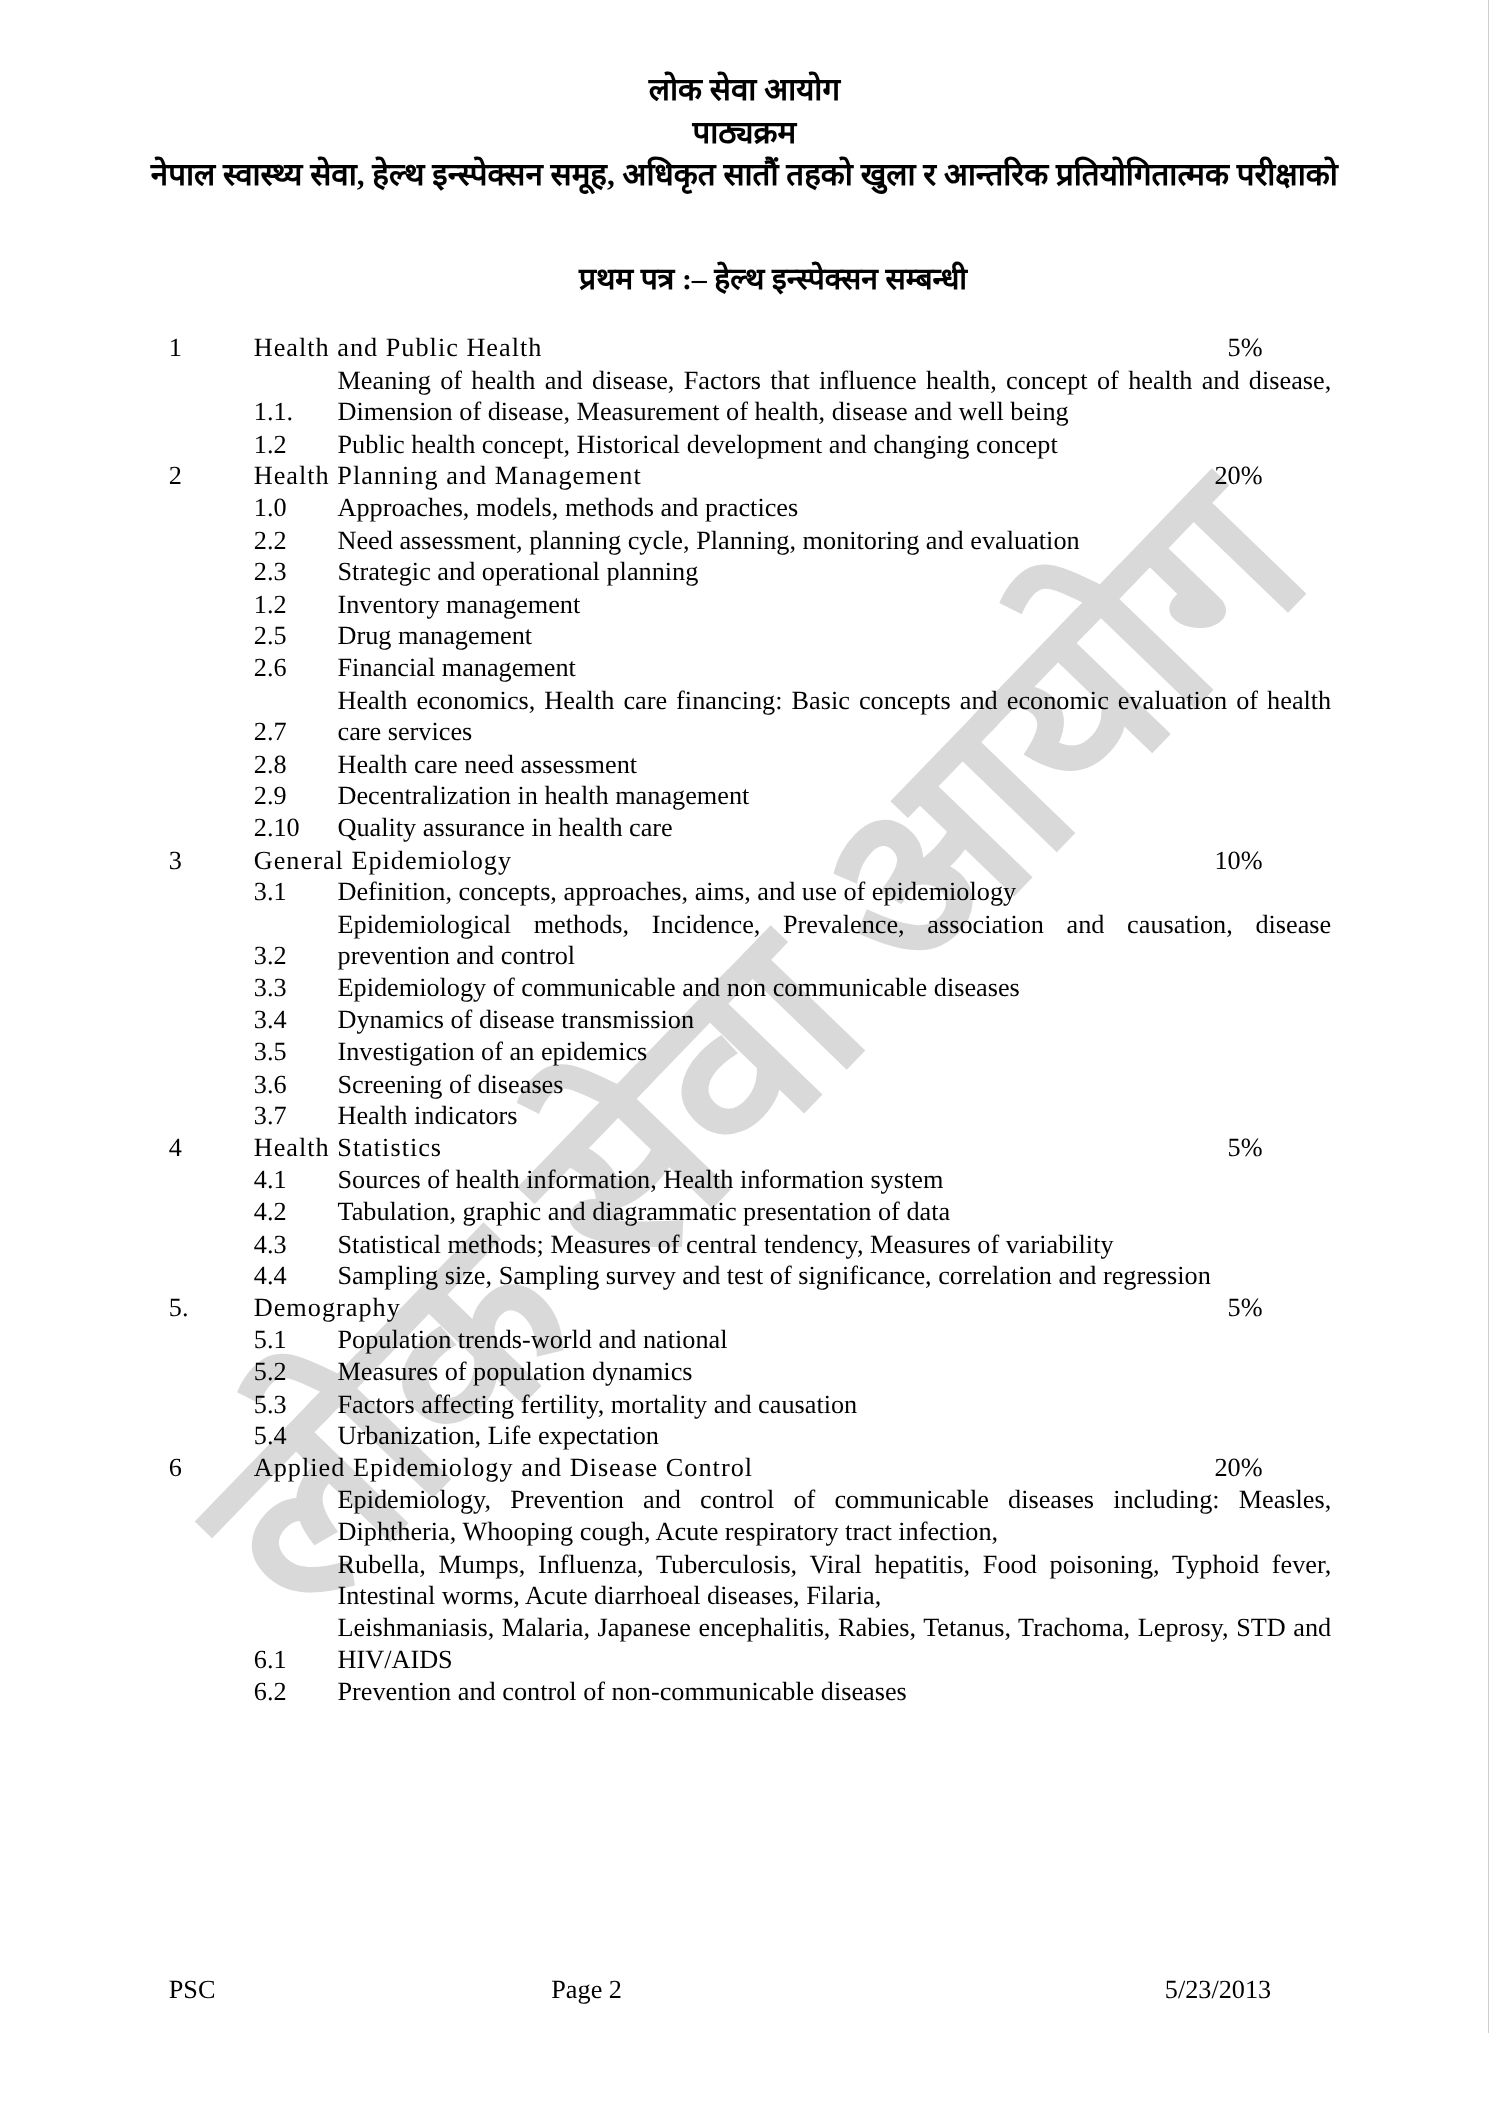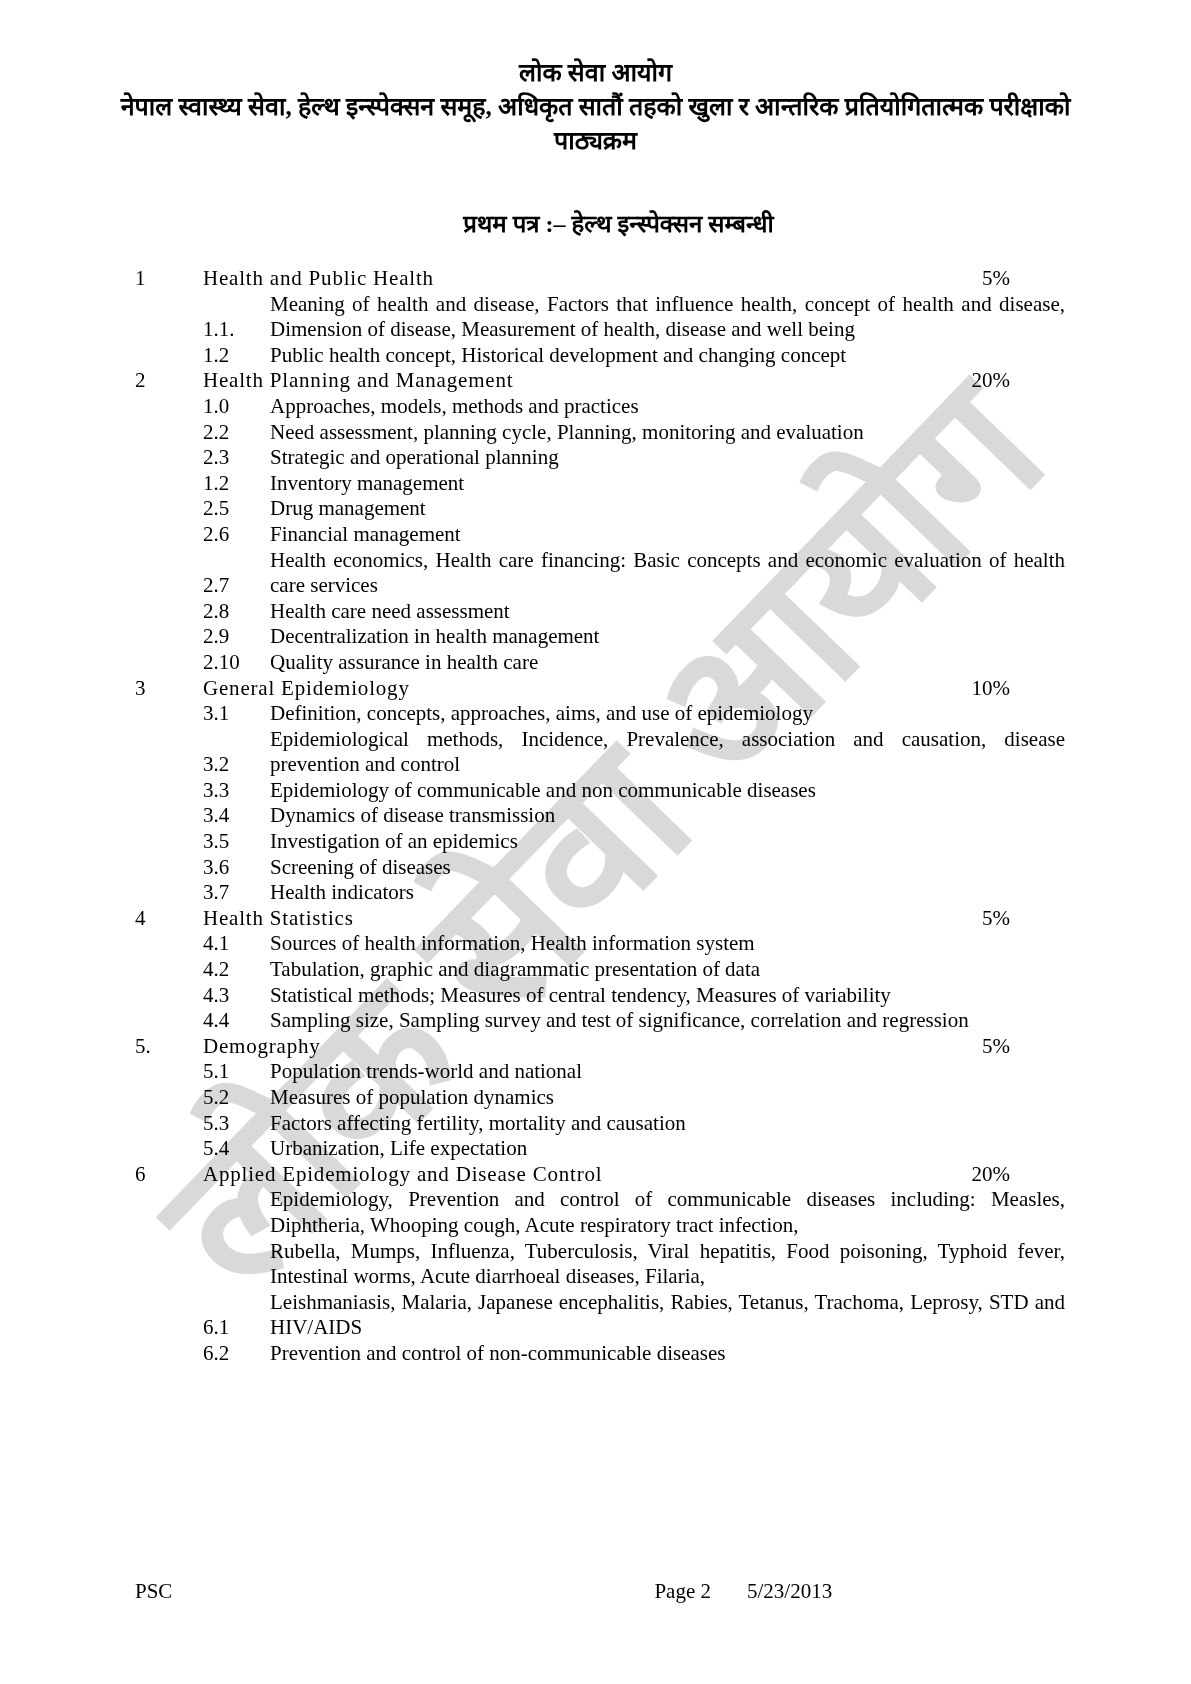--- a/index.html
+++ b/index.html
@@ -91,36 +91,36 @@
     left: 135px;
     right: 126px;
     top: 1578px;
     display: flex;
     font-size: 21px;
     line-height: 26px;
     z-index: 1;
     gap: 36px;
   }
   .doc-footer .f-left  { flex: 1; text-align: left; }
-  .doc-footer .f-center{ flex: 1; text-align: right; }
-  .doc-footer .f-right { flex: 1; text-align: left; padding-right: 48px; }
+  .doc-footer .f-center{ flex: 1; text-align: left; }
+  .doc-footer .f-right { flex: 1; text-align: right; padding-right: 48px; }
 </style>
 </head>
 <body>
 
 <div class="page">
 
   <div class="watermark">लोक सेवा आयोग</div>
 
   <div class="content-layer">
 
     <div class="doc-header">
       <div>लोक सेवा आयोग</div>
+      <div>पाठ्यक्रम</div>
       <div>नेपाल स्वास्थ्य सेवा, हेल्थ इन्स्पेक्सन समूह, अधिकृत सातौं तहको खुला र आन्तरिक प्रतियोगितात्मक परीक्षाको</div>
-      <div>पाठ्यक्रम</div>
     </div>
 
     <div class="doc-subtitle">प्रथम पत्र  :–  हेल्थ इन्स्पेक्सन सम्बन्धी</div>
 
     <div class="syllabus">
   <div class="section-row">
     <span class="sec-num">1</span>
     <span class="sec-title">Health and Public Health</span>
     <span class="sec-weight">5%</span>
   </div>

